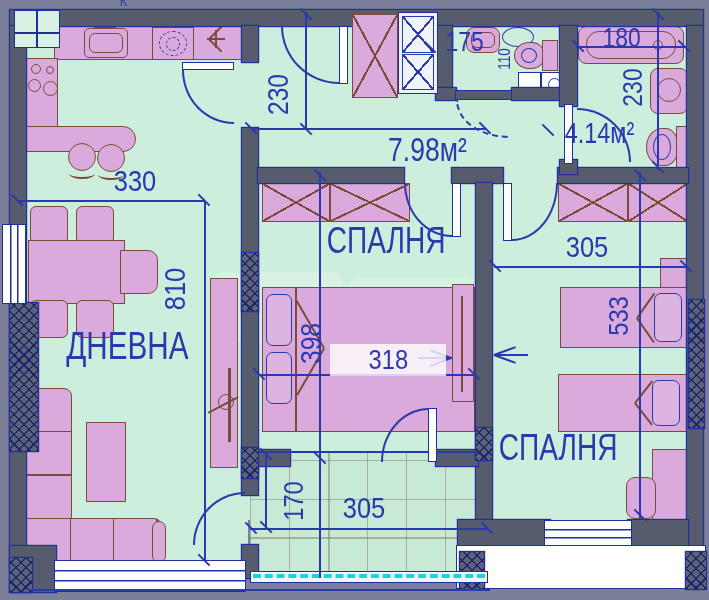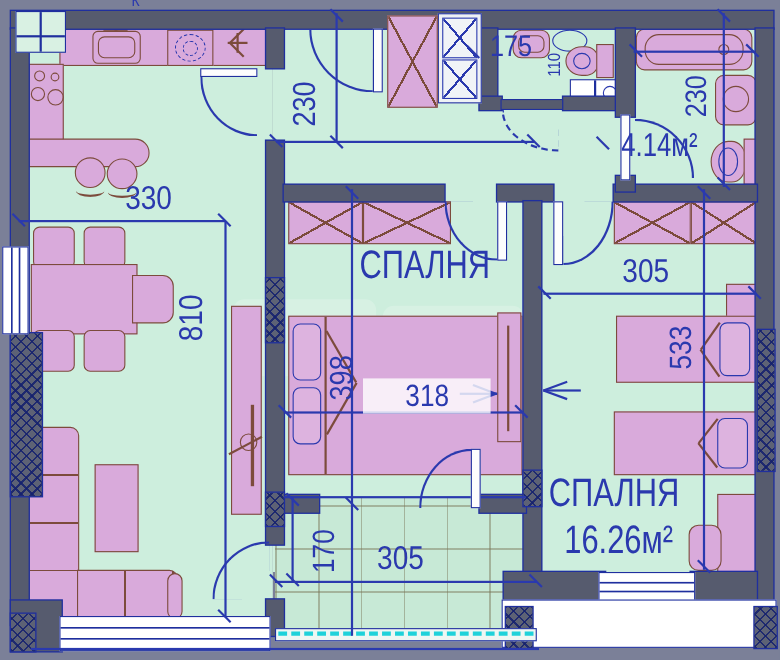--- a/index.html
+++ b/index.html
@@ -253,28 +253,31 @@
   <div class="tk" style="left:479px;top:527px;"></div>
   <div class="tk" style="left:258px;top:453px;"></div>
   <div class="tk" style="left:258px;top:526px;"></div>
   <div class="tk" style="left:570px;top:45px;"></div>
   <div class="tk" style="left:676px;top:45px;"></div>
   <div class="tk" style="left:650px;top:13px;"></div>
   <div class="tk" style="left:650px;top:166px;"></div>
   <div class="tk" style="left:540px;top:129px;"></div>
   <div class="tk" style="left:422px;top:46px;"></div>
 
+  <div class="dim room" style="left:62px;top:326px;width:130px;height:40px;font-size:38px;">
+      <span>ДНЕВНА</span>
+    </div>
   <div class="dim room" style="left:324px;top:222px;width:124px;height:38px;font-size:36px;">
       <span>СПАЛНЯ</span>
     </div>
   <div class="dim room" style="left:494px;top:428px;width:128px;height:40px;font-size:36px;">
       <span>СПАЛНЯ</span>
     </div>
-  <div class="dim room" style="left:496px;top:470px;width:132px;height:42px;font-size:36px;">
-      <span>16.26м²</span>
+  <div class="dim room" style="left:368px;top:130px;width:118px;height:38px;font-size:34px;">
+      <span>7.98м²</span>
     </div>
   <div class="dim room" style="left:548px;top:114px;width:104px;height:38px;font-size:30px;">
       <span>4.14м²</span>
     </div>
 
   <div class="dim" style="left:102px;top:164px;width:66px;height:34px;font-size:30px;">
       <span>330</span>
     </div>
   <div class="dim vdim" style="left:256px;top:62px;width:44px;height:64px;font-size:29px;">
       <span>230</span>
@@ -300,19 +303,22 @@
     </div>
   <div class="dim" style="left:326px;top:490px;width:76px;height:36px;font-size:30px;">
       <span>305</span>
     </div>
   <div class="dim" style="left:434px;top:26px;width:62px;height:32px;font-size:27px;">
       <span>175</span>
     </div>
   <div class="dim vdim" style="left:492px;top:36px;width:26px;height:46px;font-size:16px;">
       <span>110</span>
     </div>
+  <div class="dim" style="left:590px;top:23px;width:64px;height:30px;font-size:27px;">
+      <span>180</span>
+    </div>
   <div class="dim vdim" style="left:612px;top:56px;width:44px;height:62px;font-size:27px;">
       <span>230</span>
     </div>
   <div class="dim" style="left:110px;top:-10px;width:26px;height:20px;font-size:15px;">
       <span>К</span>
     </div>
 </div>
 
 </body></html>

